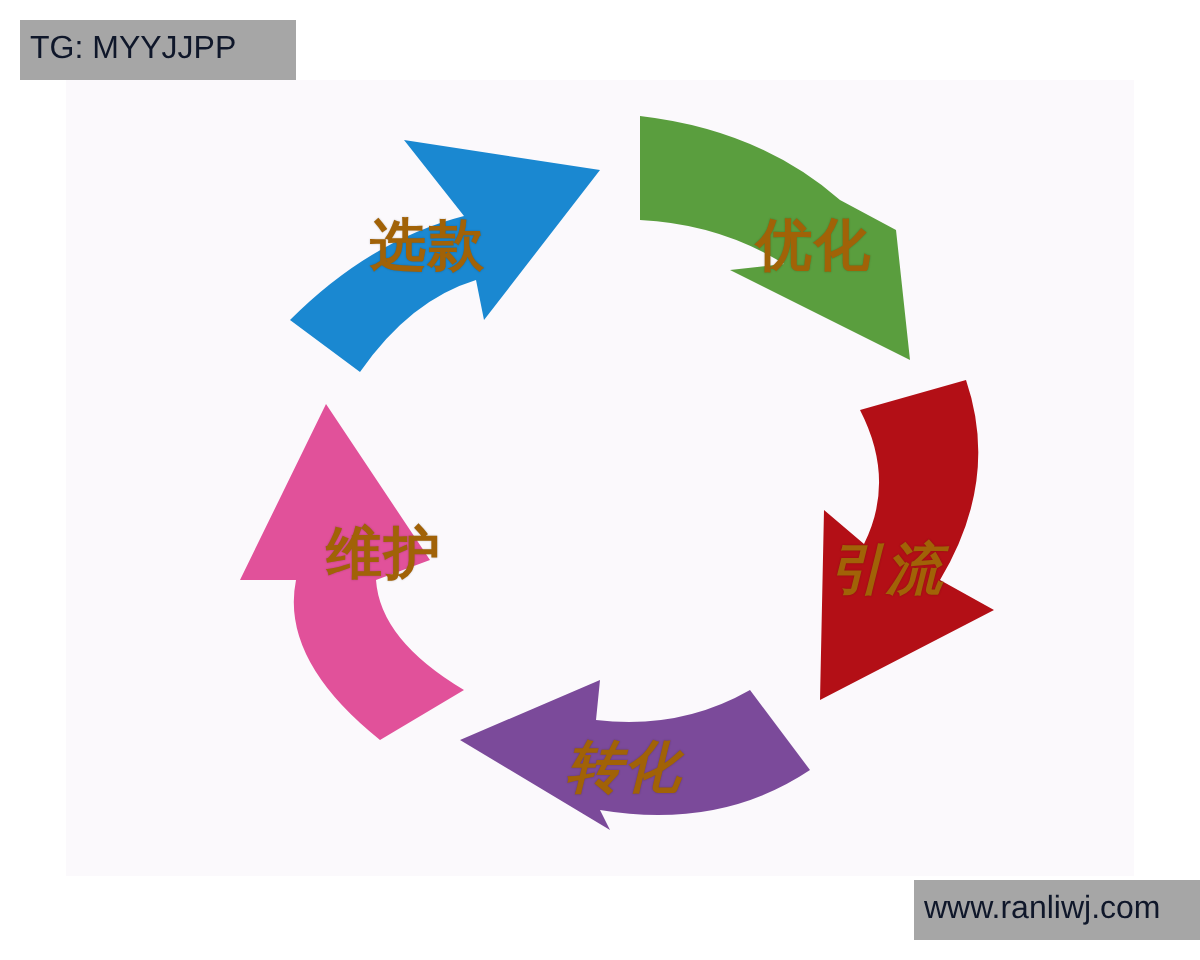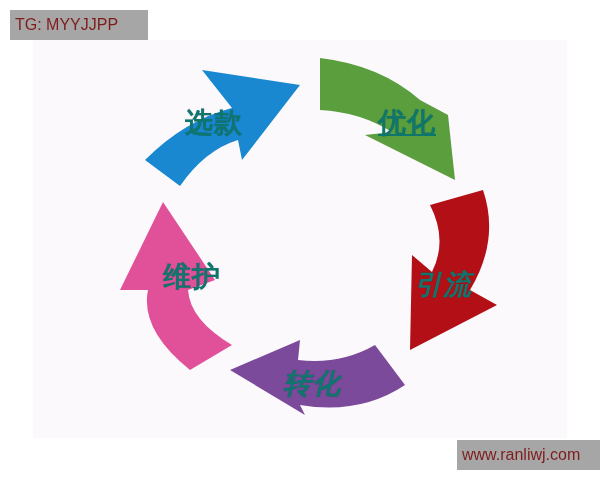--- a/index.html
+++ b/index.html
@@ -6,26 +6,26 @@
   body {
     width: 600px; height: 480px; background: #ffffff; position: relative; overflow: hidden;
     font-family: "DejaVu Sans", sans-serif;
   }
   .canvas {
     position: absolute; left: 33px; top: 40px; width: 534px; height: 398px;
     background: #fbf9fc;
   }
   svg.diagram { position: absolute; left: 0; top: 0; width: 600px; height: 480px; }
   .label {
-    position: absolute; color: #0f766e; font-family: "DejaVu Serif", serif; font-weight: bold;
+    position: absolute; color: #a16207; font-family: "DejaVu Serif", serif; font-weight: bold;
     font-size: 28px; letter-spacing: 1px; white-space: nowrap;
     text-shadow: 0 0 1px rgba(0,0,0,0.25);
   }
   .wm {
-    position: absolute; background: #a6a6a6; color: #7f1d1d;
+    position: absolute; background: #a6a6a6; color: #0f172a;
     font-family: "Liberation Sans", sans-serif; font-size: 15px; line-height: 26px;
     padding: 0 5px;
   }
   .wm-top { left: 10px; top: 10px; width: 128px; height: 30px; line-height: 30px; font-size: 16px; }
   .wm-bottom { left: 457px; top: 440px; width: 152px; height: 30px; line-height: 30px; font-size: 16px; }
 </style>
 </head>
 <body>
 
 <div class="canvas"></div>
@@ -37,19 +37,19 @@
   <path fill="#5a9e3e" d="M320,58 Q380,65 420,100 L448,115 L455,180 L365,135 L392,132 Q360,112 320,110 Z"></path>
 
   <path fill="#b30f16" d="M483,190 Q500,240 470,290 L497,305 L410,350 L412,255 L432,272 Q448,240 430,205 Z"></path>
 
   <path fill="#7b4a9a" d="M375,345 L405,385 Q360,415 300,405 L305,415 L230,370 L300,340 L298,360 Q340,365 375,345 Z"></path>
 
   <path fill="#e1519a" d="M190,370 Q140,330 148,290 L120,290 L163,202 L215,280 L188,290 Q190,320 232,345 Z"></path>
 </svg>
 
 <div class="label" style="left:185px; top:104px;">选款</div>
-<div class="label" style="left:378px; top:104px;text-decoration:underline;">优化</div>
+<div class="label" style="left:378px; top:104px;">优化</div>
 <div class="label" style="left:414px; top:266px;font-style:italic;">引流</div>
 <div class="label" style="left:283px; top:365px;font-style:italic;">转化</div>
 <div class="label" style="left:135px; top:258px;margin-left:28px;">维护</div>
 
 <div class="wm wm-top">TG: MYYJJPP</div>
 <div class="wm wm-bottom">www.ranliwj.com</div>
 
 </body></html>

